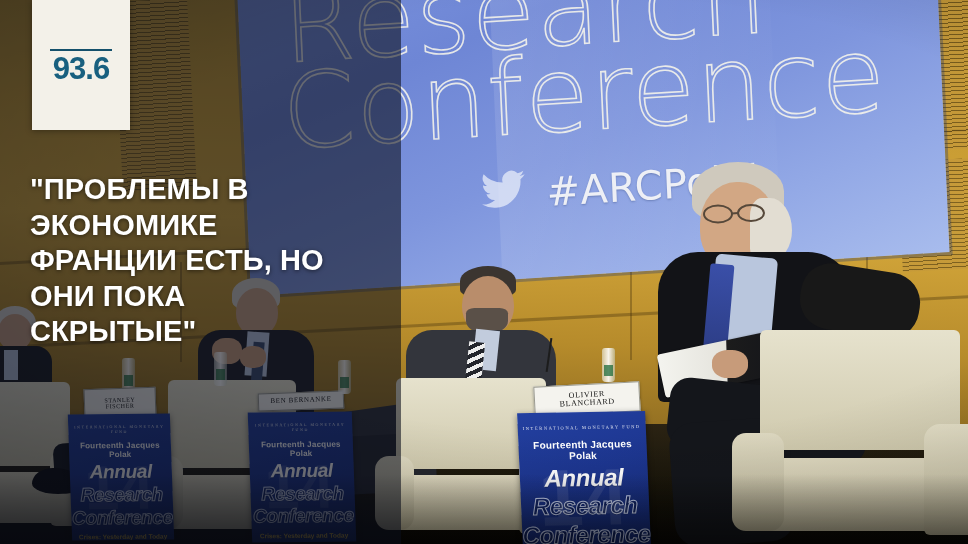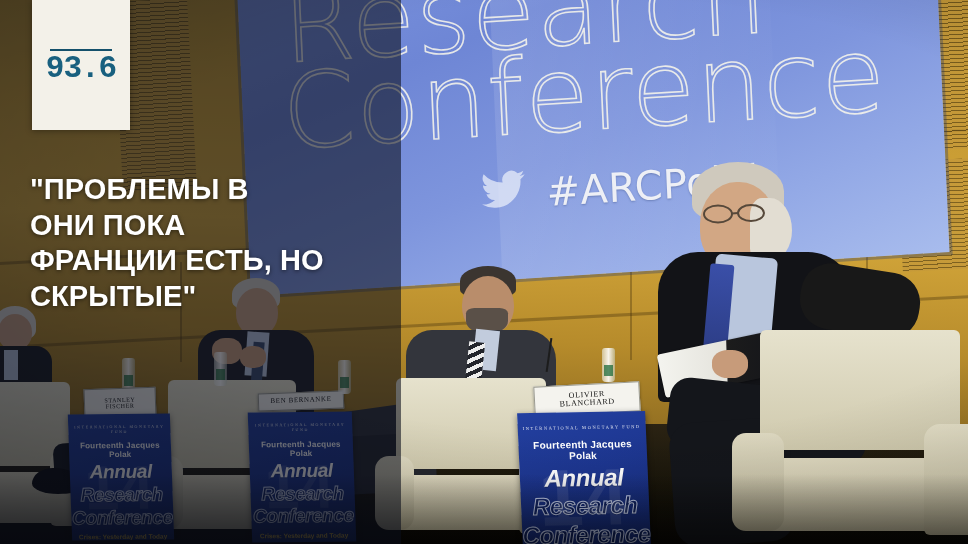--- a/index.html
+++ b/index.html
@@ -179,21 +179,21 @@
     display:flex; flex-direction:column; align-items:center; justify-content:center;
     box-shadow:0 1px 6px rgba(0,0,0,.35);
   }
   .logo-top{
     font-size:31px; font-weight:700; color:#101010; letter-spacing:-.5px;
     line-height:1; font-family:"DejaVu Sans", sans-serif;
   }
   .logo-rule{ width:62px; height:2px; background:#14506b; margin:3px 0 2px; }
   .logo-bot{
     font-size:31px; font-weight:700; color:#18607f; letter-spacing:-1px;
-    line-height:1; font-family:Liberation Mono, monospace;
+    line-height:1; font-family:Liberation Sans, sans-serif;
   }
 
   .headline{
     position:absolute; left:30px; top:172px; width:330px;
     color:#ffffff;
     font-size:29px; line-height:35.5px;
     font-weight:700; letter-spacing:.1px;
     text-shadow:0 1px 4px rgba(0,0,0,.55);
   }
   .headline div{ white-space:nowrap; }
@@ -378,18 +378,19 @@
     <div class="dark-left"></div>
   </div>
 
   <div class="logo-box">
     <div class="logo-rule"></div>
     <div class="logo-bot">93.6</div>
   </div>
 
   <div class="headline">
     <div>"ПРОБЛЕМЫ В</div>
+    <div>ЭКОНОМИКЕ</div>
+    <div>ФРАНЦИИ ЕСТЬ, НО</div>
     <div>ОНИ ПОКА</div>
-    <div>ФРАНЦИИ ЕСТЬ, НО</div>
     <div>СКРЫТЫЕ"</div>
   </div>
 
 </div>
 
 </body></html>

